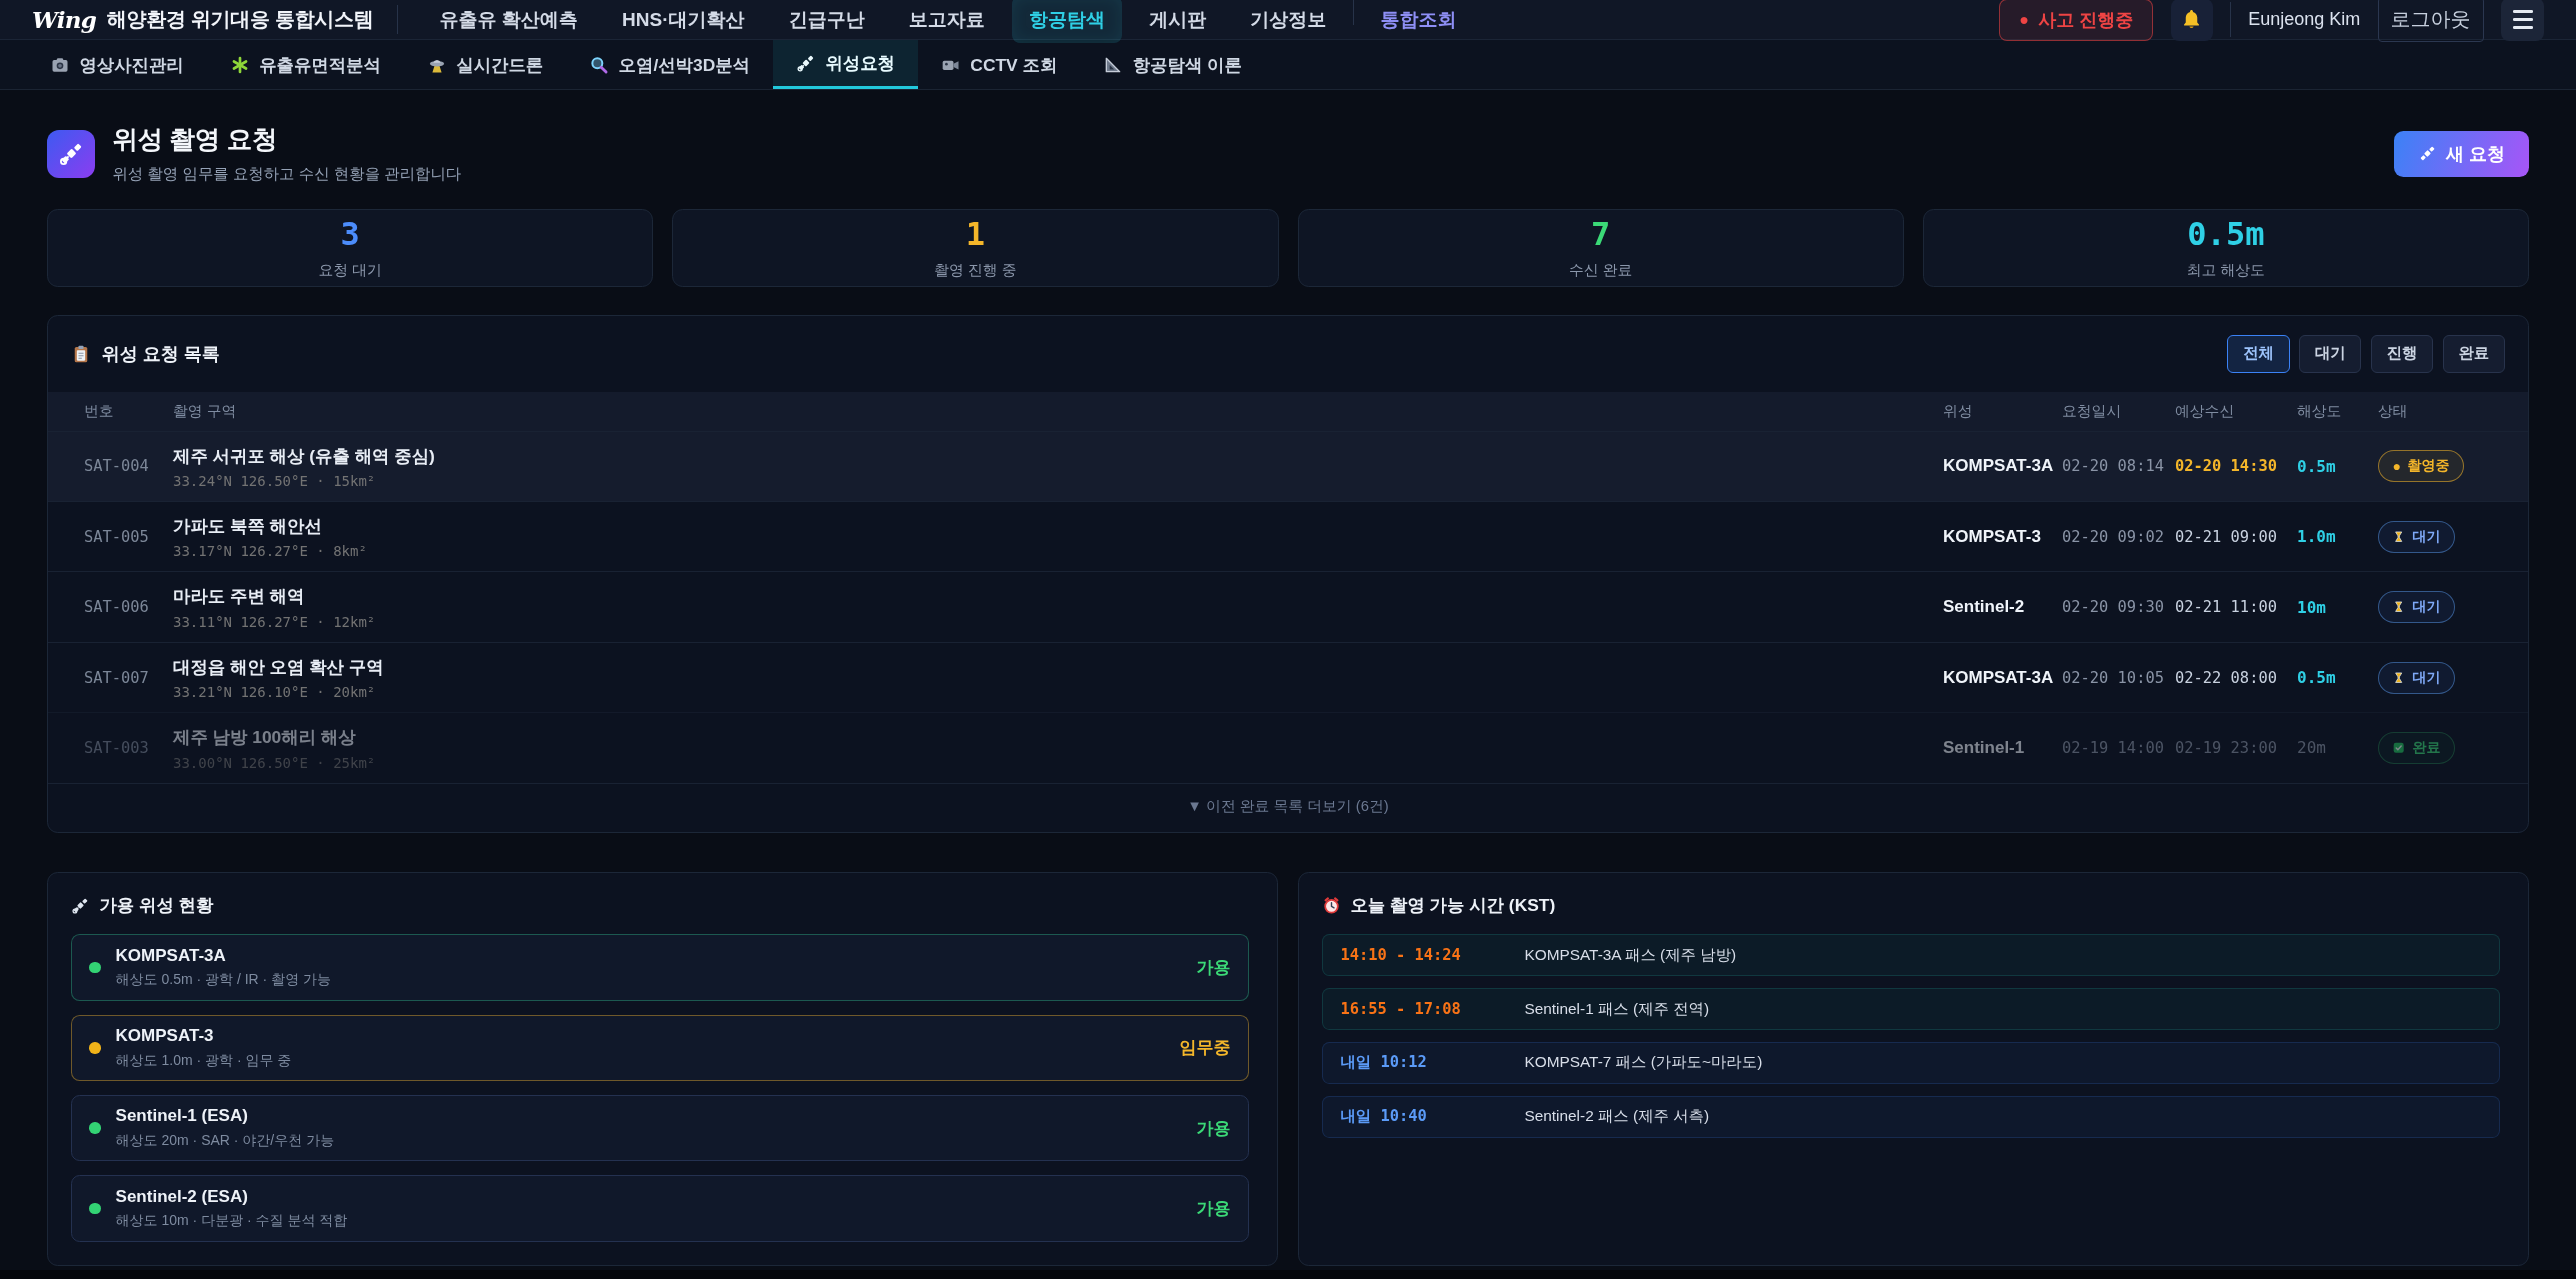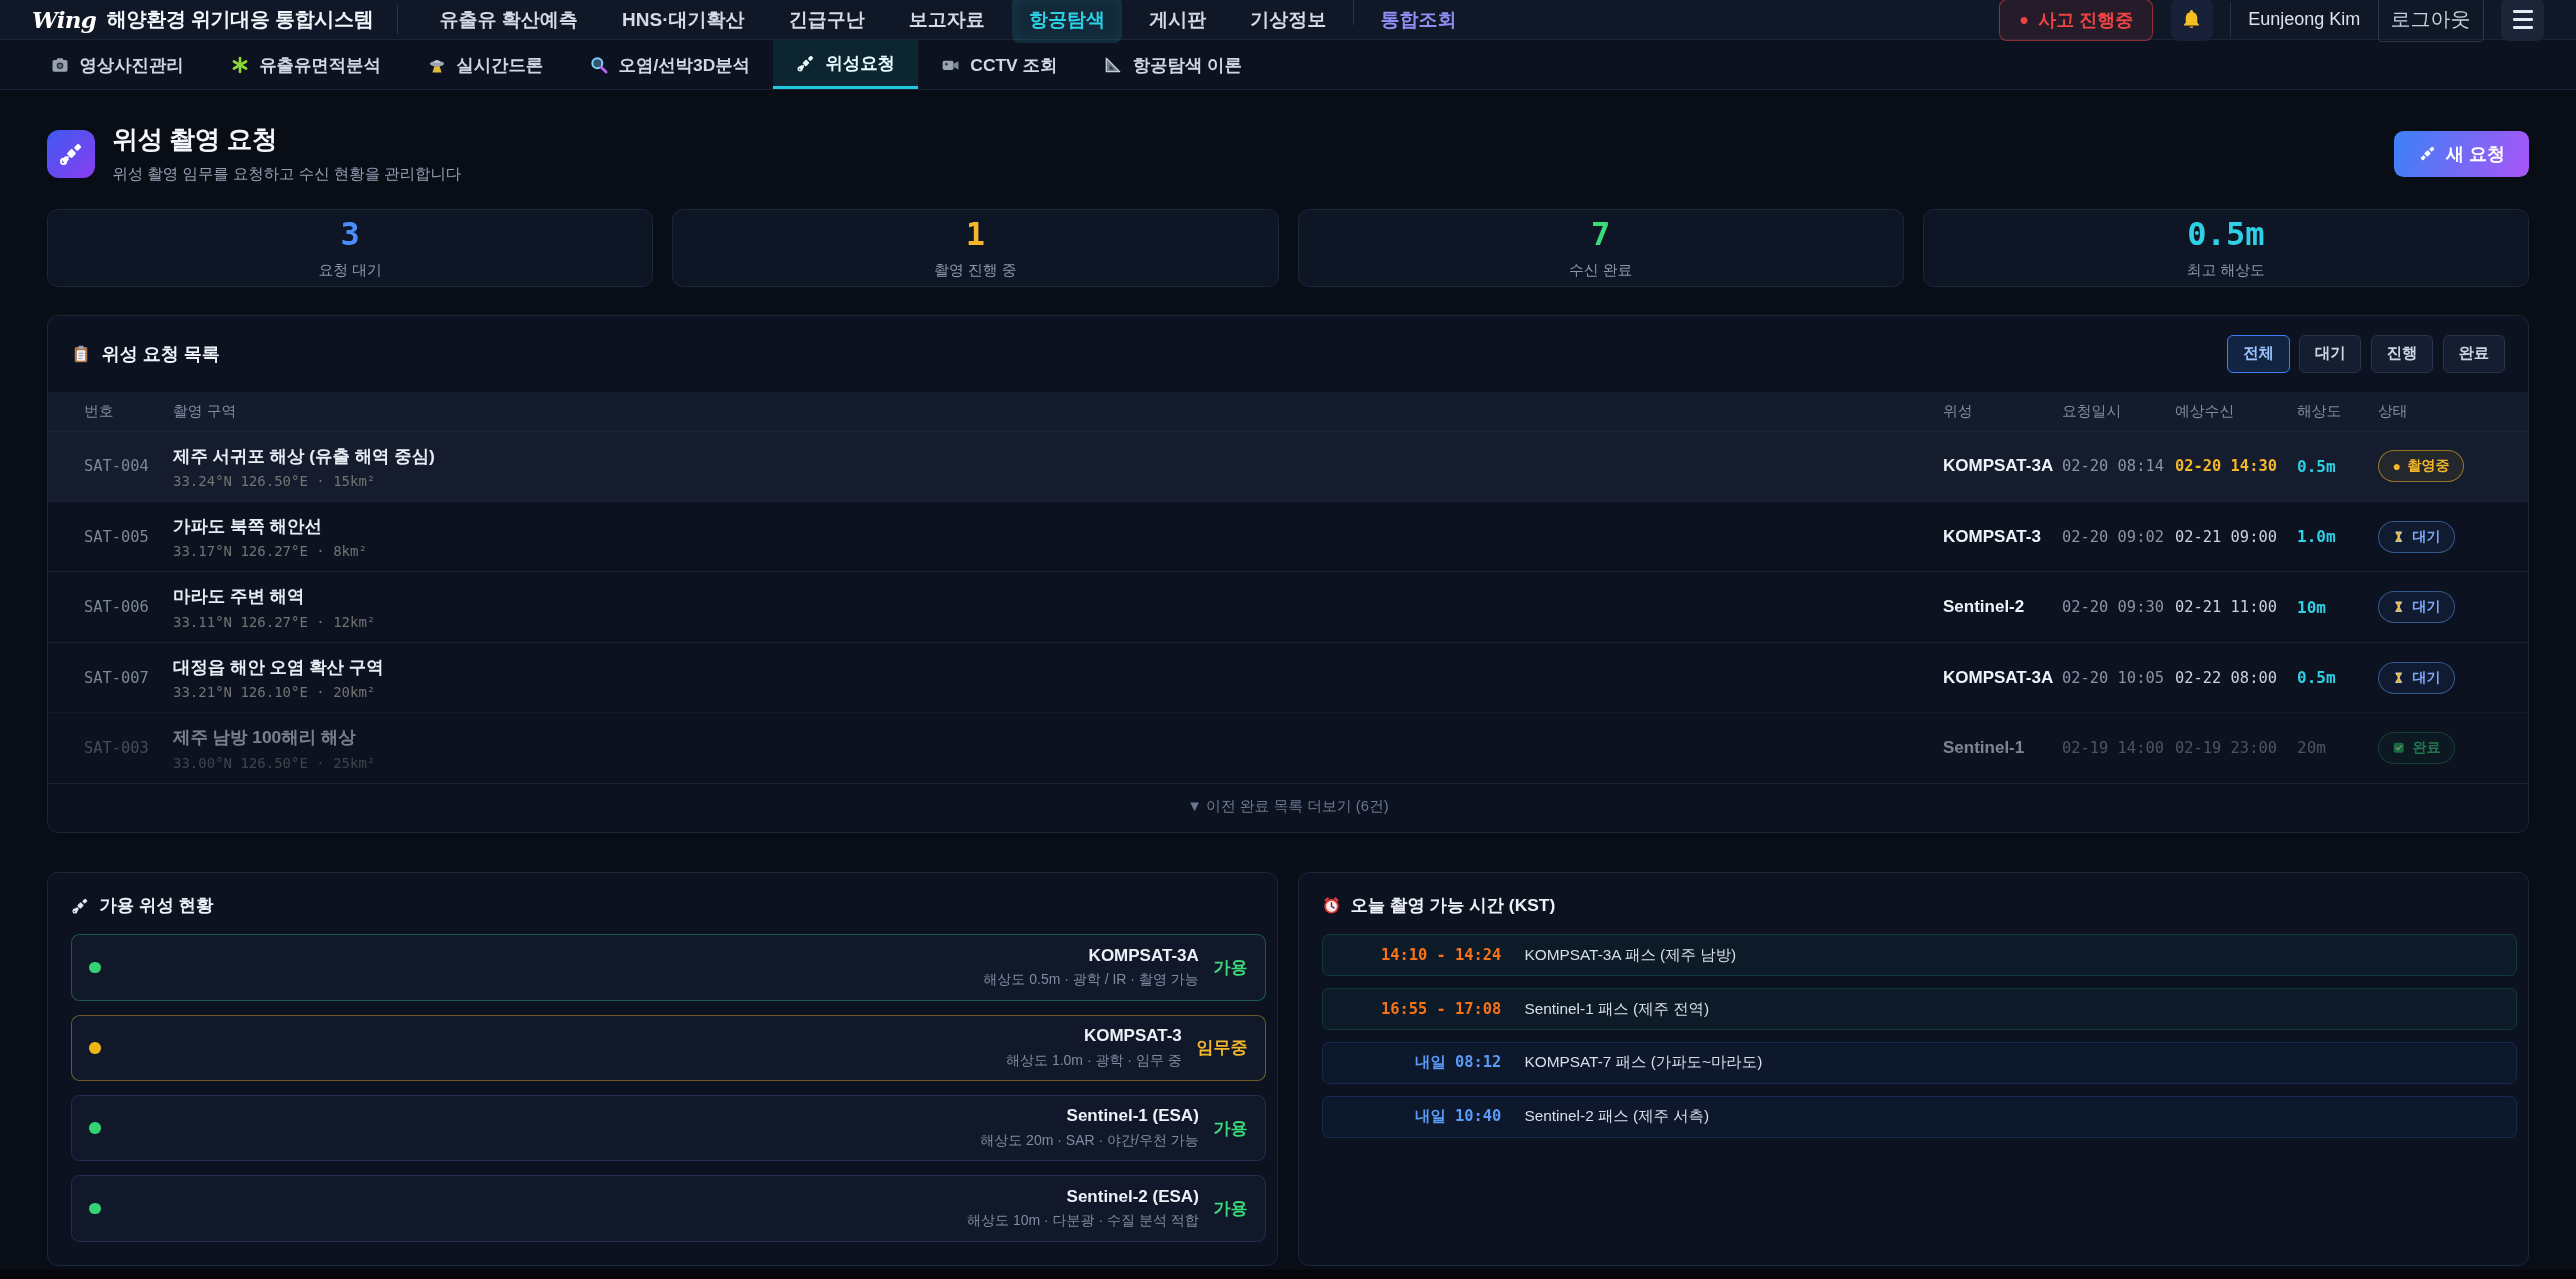--- a/index.html
+++ b/index.html
@@ -110,21 +110,21 @@
   .cell-res{font-size:16px;font-weight:bold;color:var(--cyan);}
   .cell-res.plain{color:#8a94a6;font-weight:normal;}
   .badge{display:inline-flex;align-items:center;gap:6.7px;font-size:14px;font-weight:bold;border-radius:670px;padding:6px 13.4px;white-space:nowrap;}
   .badge-shooting{color:var(--amber);border:0.7px solid rgba(244,182,42,0.55);background:rgba(244,182,42,0.07);}
   .badge-wait{color:#7fa9f7;border:0.7px solid rgba(96,165,250,0.45);background:rgba(37,64,120,0.18);}
   .badge-done{color:var(--green);border:0.7px solid rgba(59,217,119,0.40);background:rgba(34,197,94,0.07);}
   .more-row{border-top:0.7px solid var(--row-border);text-align:center;padding:13.4px 0 16px 0;font-size:14.8px;color:#6b7891;cursor:pointer;}
 
   
   .bottom{display:grid;grid-template-columns:1fr 1fr;gap:20px;margin-top:39px;}
-  .panel{background:#0c1220;border:0.7px solid var(--card-border);border-radius:10.7px;padding:20px 11px 23px 23px;text-align:right;}
+  .panel{background:#0c1220;border:0.7px solid var(--card-border);border-radius:10.7px;padding:20px 28px 23px 23px;}
   .panel-title{display:flex;align-items:center;gap:9.4px;font-size:17.4px;font-weight:bold;color:#eef2f8;margin-bottom:17.4px;}
 
   .sat-item{display:flex;align-items:center;gap:14.8px;border-radius:8.7px;background:#10182a;border:0.7px solid #243150;padding:10.7px 17.4px;margin-bottom:13.4px;min-height:56px;}
   .sat-item.available{border-color:rgba(52,211,153,0.35);}
   .sat-item.busy{border-color:rgba(244,182,42,0.42);}
   .sat-item:last-child{margin-bottom:0;}
   .dot{width:11.4px;height:11.4px;border-radius:50%;flex:none;}
   .dot-green{background:#33d374;} .dot-amber{background:#f0b319;}
   .sat-info{flex:1;}
   .sat-name{font-size:17px;font-weight:bold;color:#eef2f8;}
@@ -529,21 +529,21 @@
 
       <div class="pass-row today">
         <span class="pass-time mono pt-today">14:10 - 14:24</span>
         <span class="pass-desc">KOMPSAT-3A 패스 (제주 남방)</span>
       </div>
       <div class="pass-row today">
         <span class="pass-time mono pt-today">16:55 - 17:08</span>
         <span class="pass-desc">Sentinel-1 패스 (제주 전역)</span>
       </div>
       <div class="pass-row tomorrow">
-        <span class="pass-time mono pt-tomorrow">내일 08:12</span>
+        <span class="pass-time mono pt-tomorrow">내일 10:12</span>
         <span class="pass-desc">KOMPSAT-7 패스 (가파도~마라도)</span>
       </div>
       <div class="pass-row tomorrow">
         <span class="pass-time mono pt-tomorrow">내일 10:40</span>
         <span class="pass-desc">Sentinel-2 패스 (제주 서측)</span>
       </div>
     </section>
 
   </div>
 </div>

